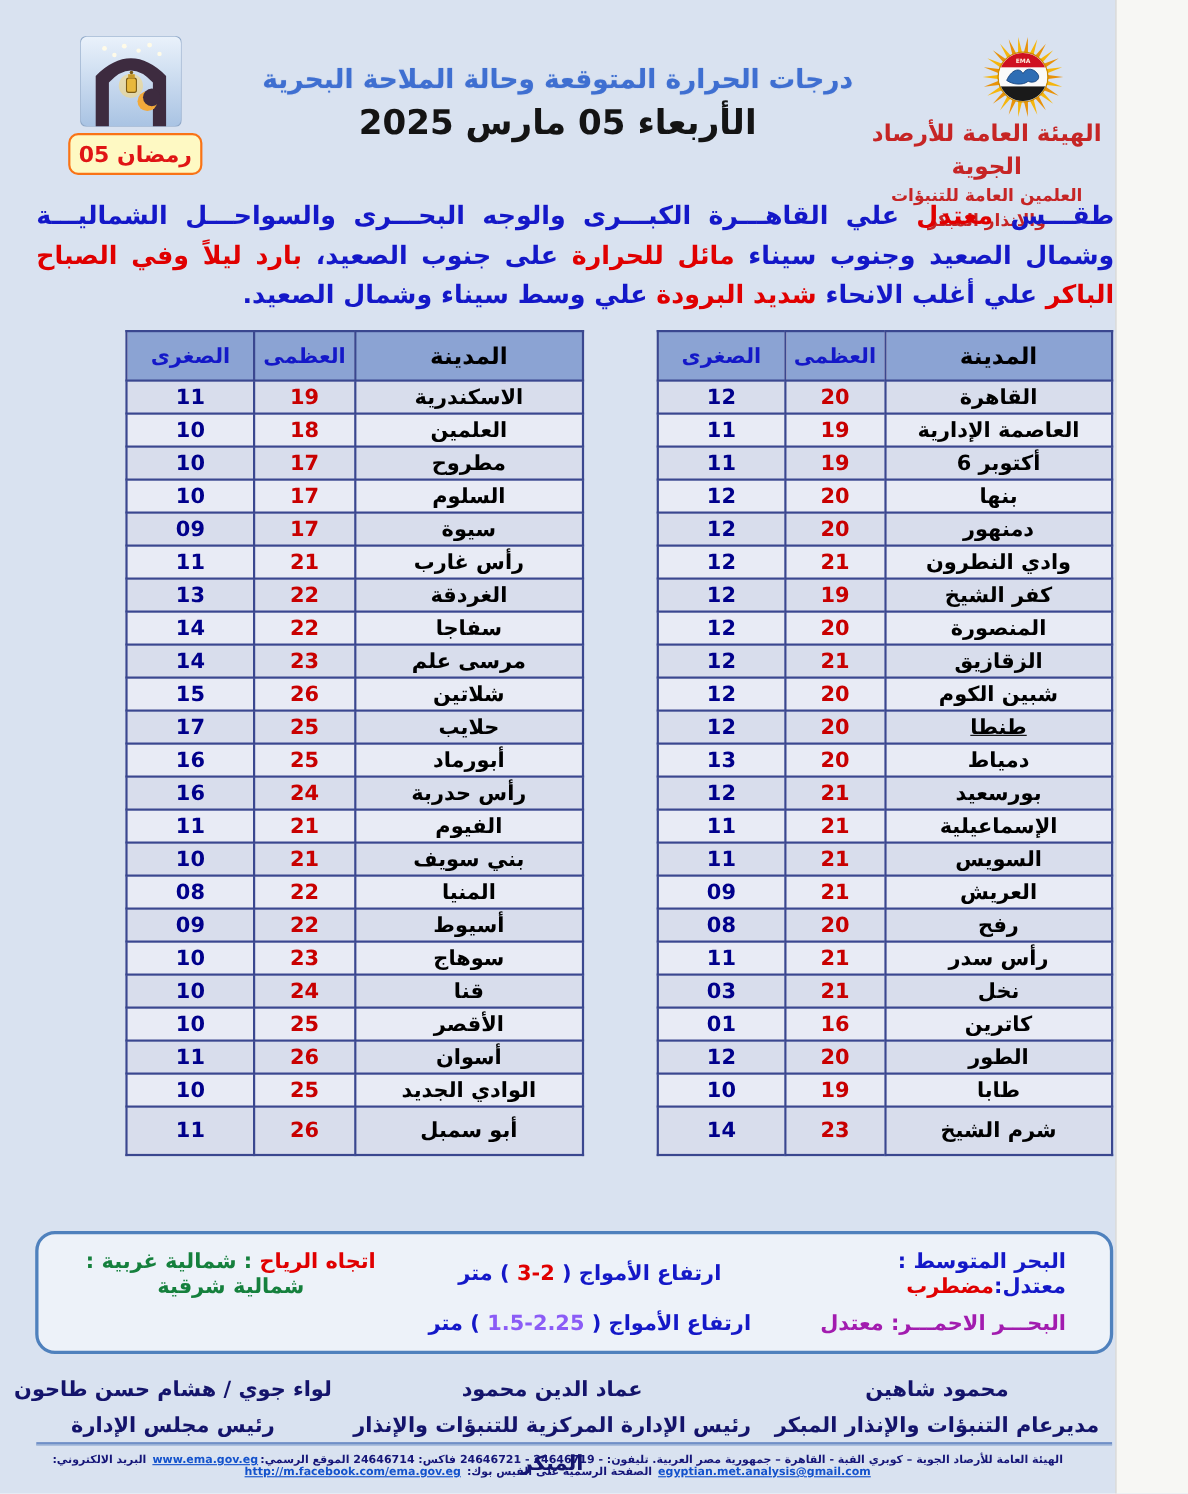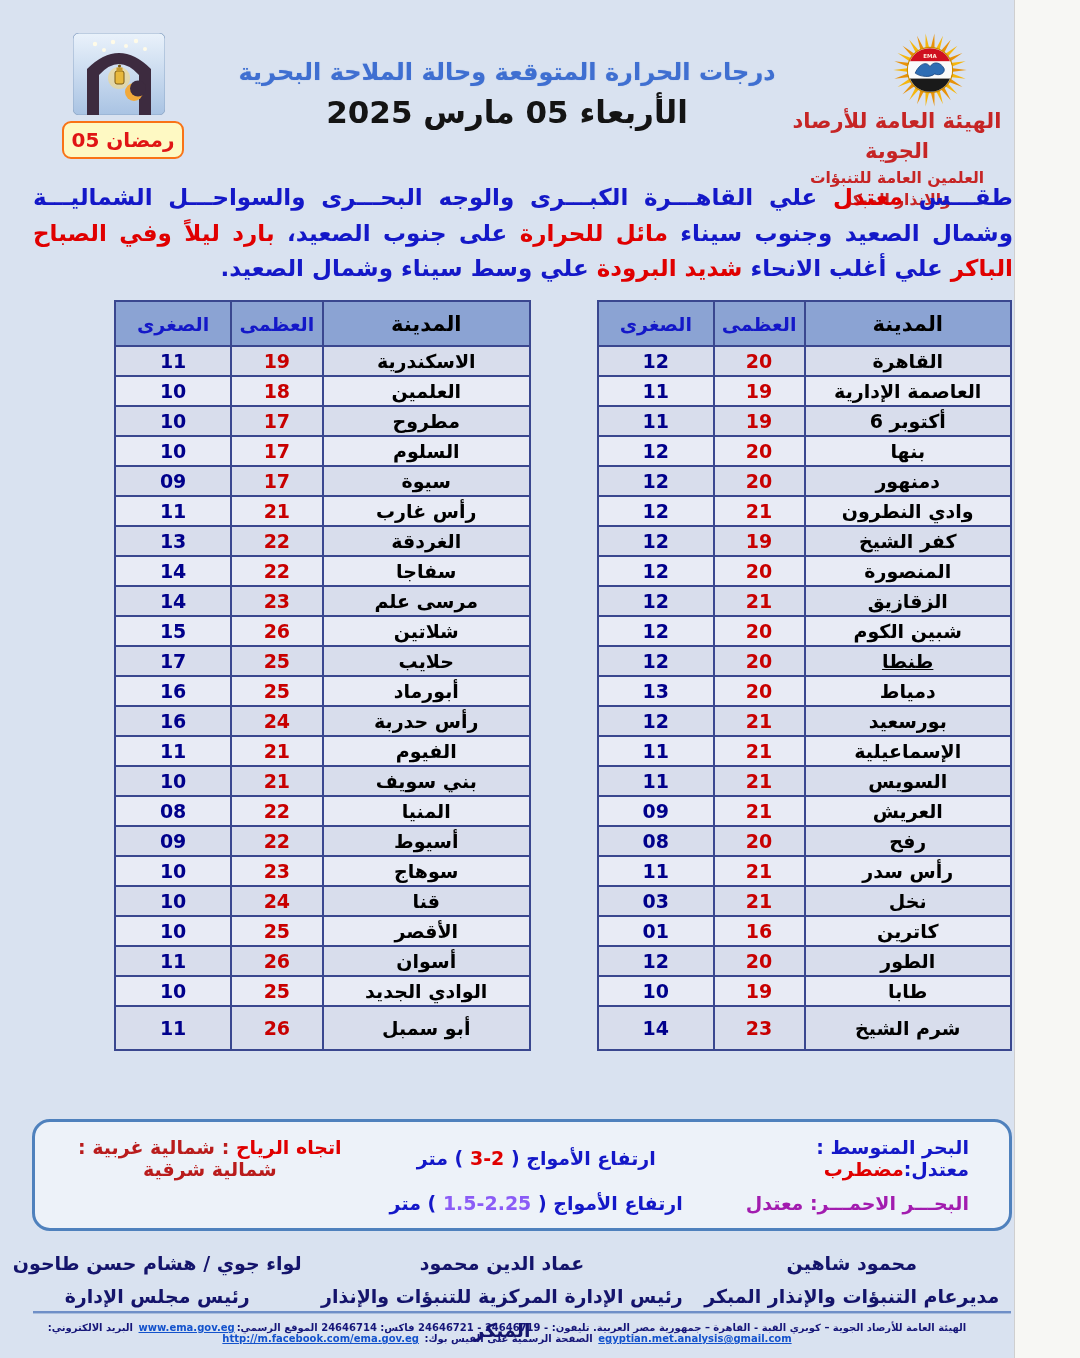--- a/index.html
+++ b/index.html
@@ -432,21 +432,21 @@
           <td class="c-max">26</td>
           <td class="c-min">11</td>
         </tr>
       </tbody>
   </table>
 
   <div class="marine">
     <div class="m-row">
       <div class="m-sea"><span style="color: rgb(20, 24, 200);">البحر المتوسط :  معتدل:</span><span style="color: rgb(224, 0, 0);">مضطرب</span></div>
       <div class="m-wave"><span style="color: rgb(20, 24, 200);">ارتفاع الأمواج ( </span><span style="color: rgb(224, 0, 0);">2-3</span><span style="color: rgb(20, 24, 200);"> ) متر</span></div>
-      <div class="m-wind"><span style="color: rgb(224, 0, 0);">اتجاه الرياح</span><span style="color: #b91c1c;"> : شمالية غربية : شمالية شرقية</span></div>
+      <div class="m-wind"><span style="color: rgb(224, 0, 0);">اتجاه الرياح</span><span style="color: #15803d;"> : شمالية غربية : شمالية شرقية</span></div>
     </div>
     <div class="m-row">
       <div class="m-sea"><span style="color: #a21caf;">البحـــر الاحمـــر:  معتدل</span></div>
       <div class="m-wave"><span style="color: rgb(20, 24, 200);">ارتفاع الأمواج ( </span><span style="color: #8b5cf6;">2.25-1.5</span><span style="color: rgb(20, 24, 200);"> ) متر</span></div>
     </div>
   </div>
 
   <div class="signs">
     <div class="sig s1">
       <div>محمود شاهين</div>

